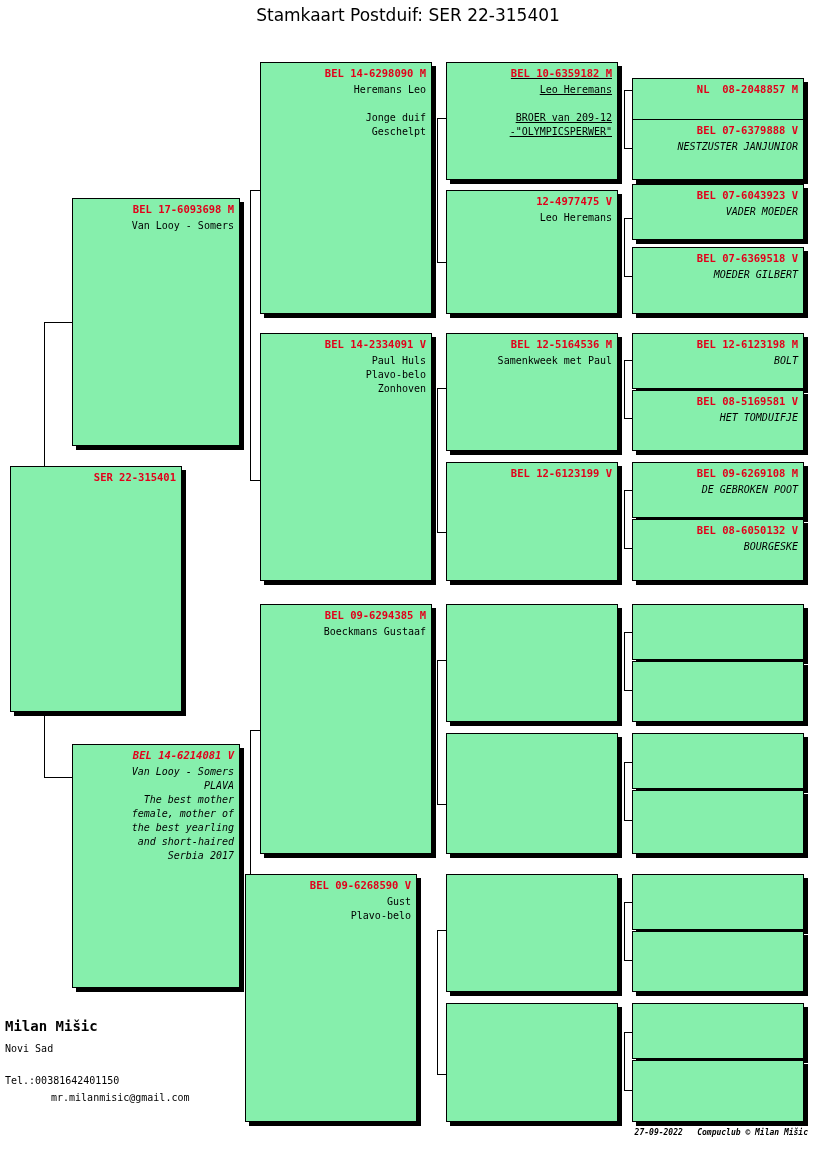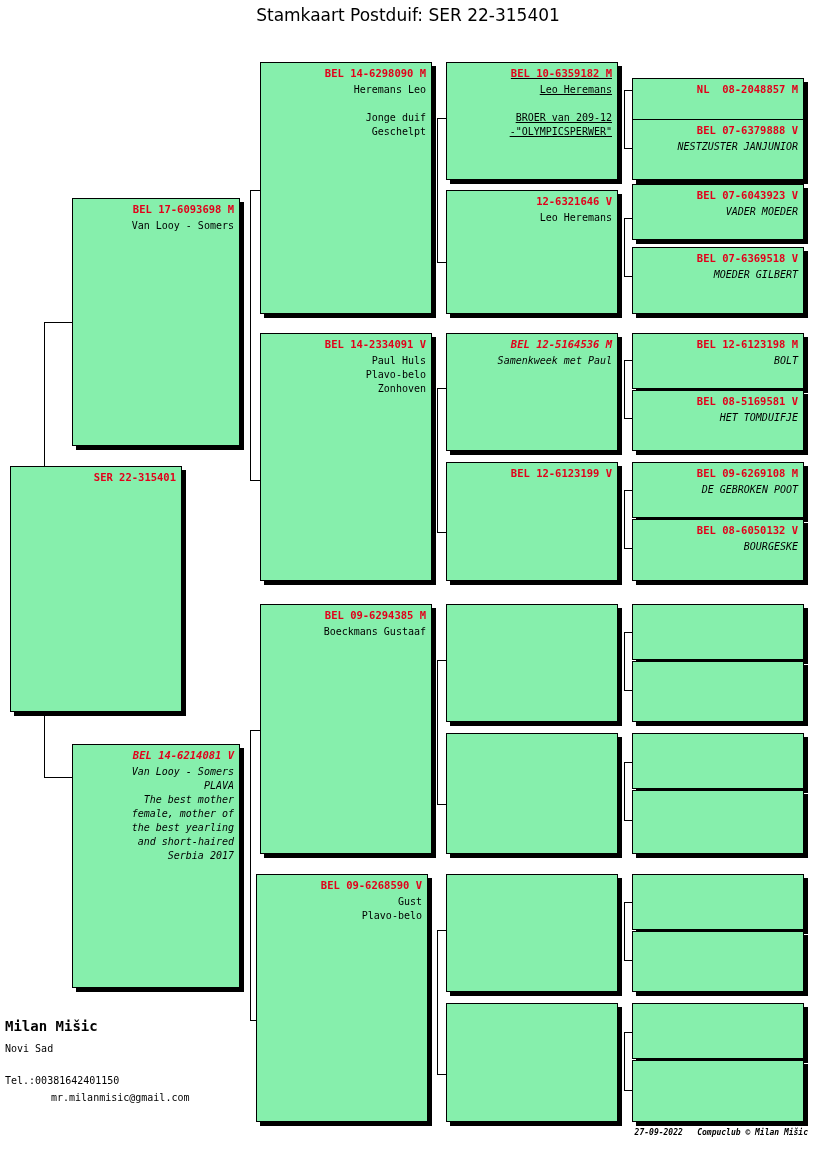--- a/index.html
+++ b/index.html
@@ -198,38 +198,38 @@
 <div class="box" style="left:260px; top:333px; width:172px; height:248px;">
   <span class="ring">BEL 14-2334091 V</span>
   <span class="txt">Paul Huls
 Plavo-belo
 Zonhoven</span>
 </div>
 <div class="box" style="left:260px; top:604px; width:172px; height:250px;">
   <span class="ring">BEL 09-6294385 M</span>
   <span class="txt">Boeckmans Gustaaf</span>
 </div>
-<div class="box" style="left:256px; top:874px; width:172px; height:248px;">
+<div class="box" style="left:245px; top:874px; width:172px; height:248px;">
   <span class="ring">BEL 09-6268590 V</span>
   <span class="txt">Gust
 Plavo-belo</span>
 </div>
 
 <div class="box" style="left:446px; top:62px; width:172px; height:118px;text-decoration:underline;">
   <span class="ring">BEL 10-6359182 M</span>
   <span class="txt">Leo Heremans
 
 BROER van 209-12
 -"OLYMPICSPERWER"</span>
 </div>
 <div class="box" style="left:446px; top:190px; width:172px; height:124px;">
-  <span class="ring">   12-6321646 V</span>
+  <span class="ring">   12-4977475 V</span>
   <span class="txt">Leo Heremans</span>
 </div>
-<div class="box" style="left:446px; top:333px; width:172px; height:118px;font-style:italic;">
+<div class="box" style="left:446px; top:333px; width:172px; height:118px;">
   <span class="ring">BEL 12-5164536 M</span>
   <span class="txt">Samenkweek met Paul</span>
 </div>
 <div class="box" style="left:446px; top:462px; width:172px; height:119px;">
   <span class="ring">BEL 12-6123199 V</span>
 </div>
 <div class="box" style="left:446px; top:604px; width:172px; height:118px;">
   <span class="ring"></span>
   <span class="txt"></span>
 </div>

